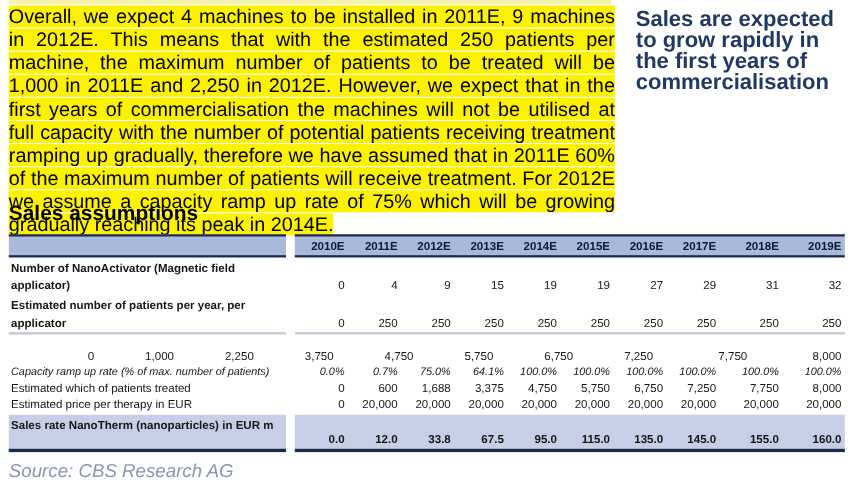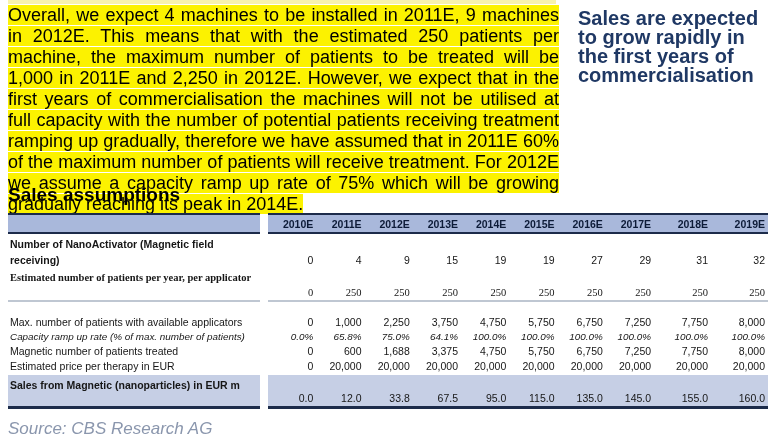--- a/index.html
+++ b/index.html
@@ -66,40 +66,40 @@
     font-weight:bold; color:#0d1b38;
     display:flex; align-items:center; justify-content:flex-end;
   }
 
   
   .row2 { min-height:34px; }                 
   .row2 .tlabel { font-weight:bold; line-height:16px; padding-top:2px; }
   .row2 .tdata  { align-items:end; padding-bottom:2px; }
   .row2 .tcell  { align-self:end; }
 
-  .rule-after .tlabel, .rule-after .tdata { border-bottom:2px solid #bfc7d2;font-family:Liberation Serif, serif; }
+  .rule-after .tlabel, .rule-after .tdata { border-bottom:2px solid #bfc7d2; }
 
   .spacer { height:13px; }
 
   .row1 { height:15px; }
   .row1 .tlabel { white-space:nowrap; overflow:visible; line-height:15px; }
   .row1 .tcell  { line-height:15px; }
 
   .row-italic { height:14px; font-style:italic; font-size:9.9px; }
   .row-italic .tlabel { line-height:14px; white-space:nowrap; }
   .row-italic .tcell  { line-height:14px; }
 
   
   .total { min-height:34px; margin-top:1px; }
   .total .tlabel, .total .tdata {
     background:#c6cfe5;
     border-bottom:3px solid #1c2b4a;
   }
   .total .tlabel { font-weight:bold; line-height:16px; padding-top:2px; }
-  .total .tcell  { font-weight:normal; align-self:end; padding-bottom:2px;padding-left:10px; }
+  .total .tcell  { font-weight:bold; align-self:end; padding-bottom:2px;padding-left:10px; }
 
   .source-line {
     position:absolute; left:8px; top:419px;
     font-size:17px; font-style:italic; color:#8a96ad;
   }
 </style>
 </head>
 <body>
 
 <div class="top-strip"></div>
@@ -125,21 +125,21 @@
         <div class="tcell">2014E</div>
         <div class="tcell">2015E</div>
         <div class="tcell">2016E</div>
         <div class="tcell">2017E</div>
         <div class="tcell">2018E</div>
         <div class="tcell">2019E</div>
       </div>
   </div>
 
   <div class="trow row2">
-    <div class="tlabel">Number of NanoActivator (Magnetic field receiving)</div>
+    <div class="tlabel">Number of NanoActivator (Magnetic field applicator)</div>
     <div class="tgap"></div>
     <div class="tdata">
         <div class="tcell">0</div>
         <div class="tcell">4</div>
         <div class="tcell">9</div>
         <div class="tcell">15</div>
         <div class="tcell">19</div>
         <div class="tcell">19</div>
         <div class="tcell">27</div>
         <div class="tcell">29</div>
@@ -161,55 +161,54 @@
         <div class="tcell">250</div>
         <div class="tcell">250</div>
         <div class="tcell">250</div>
         <div class="tcell">250</div>
       </div>
   </div>
 
   <div class="spacer"></div>
 
   <div class="trow row1">
-    <div class="tlabel">Max. number of patients with available applicators</div>
     <div class="tgap"></div>
     <div class="tdata">
         <div class="tcell">0</div>
         <div class="tcell">1,000</div>
         <div class="tcell">2,250</div>
         <div class="tcell">3,750</div>
         <div class="tcell">4,750</div>
         <div class="tcell">5,750</div>
         <div class="tcell">6,750</div>
         <div class="tcell">7,250</div>
         <div class="tcell">7,750</div>
         <div class="tcell">8,000</div>
       </div>
   </div>
 
   <div class="trow row-italic">
     <div class="tlabel">Capacity ramp up rate (% of max. number of patients)</div>
     <div class="tgap"></div>
     <div class="tdata">
         <div class="tcell">0.0%</div>
-        <div class="tcell">65.8%</div>
+        <div class="tcell">0.7%</div>
         <div class="tcell">75.0%</div>
         <div class="tcell">64.1%</div>
         <div class="tcell">100.0%</div>
         <div class="tcell">100.0%</div>
         <div class="tcell">100.0%</div>
         <div class="tcell">100.0%</div>
         <div class="tcell">100.0%</div>
         <div class="tcell">100.0%</div>
       </div>
   </div>
 
   <div class="trow row1">
-    <div class="tlabel">Magnetic number of patients treated</div>
+    <div class="tlabel">Estimated which of patients treated</div>
     <div class="tgap"></div>
     <div class="tdata">
         <div class="tcell">0</div>
         <div class="tcell">600</div>
         <div class="tcell">1,688</div>
         <div class="tcell">3,375</div>
         <div class="tcell">4,750</div>
         <div class="tcell">5,750</div>
         <div class="tcell">6,750</div>
         <div class="tcell">7,250</div>
@@ -229,21 +228,21 @@
         <div class="tcell">20,000</div>
         <div class="tcell">20,000</div>
         <div class="tcell">20,000</div>
         <div class="tcell">20,000</div>
         <div class="tcell">20,000</div>
         <div class="tcell">20,000</div>
       </div>
   </div>
 
   <div class="trow total">
-    <div class="tlabel">Sales from Magnetic (nanoparticles) in EUR m</div>
+    <div class="tlabel">Sales rate NanoTherm (nanoparticles) in EUR m</div>
     <div class="tgap"></div>
     <div class="tdata">
         <div class="tcell">0.0</div>
         <div class="tcell">12.0</div>
         <div class="tcell">33.8</div>
         <div class="tcell">67.5</div>
         <div class="tcell">95.0</div>
         <div class="tcell">115.0</div>
         <div class="tcell">135.0</div>
         <div class="tcell">145.0</div>

